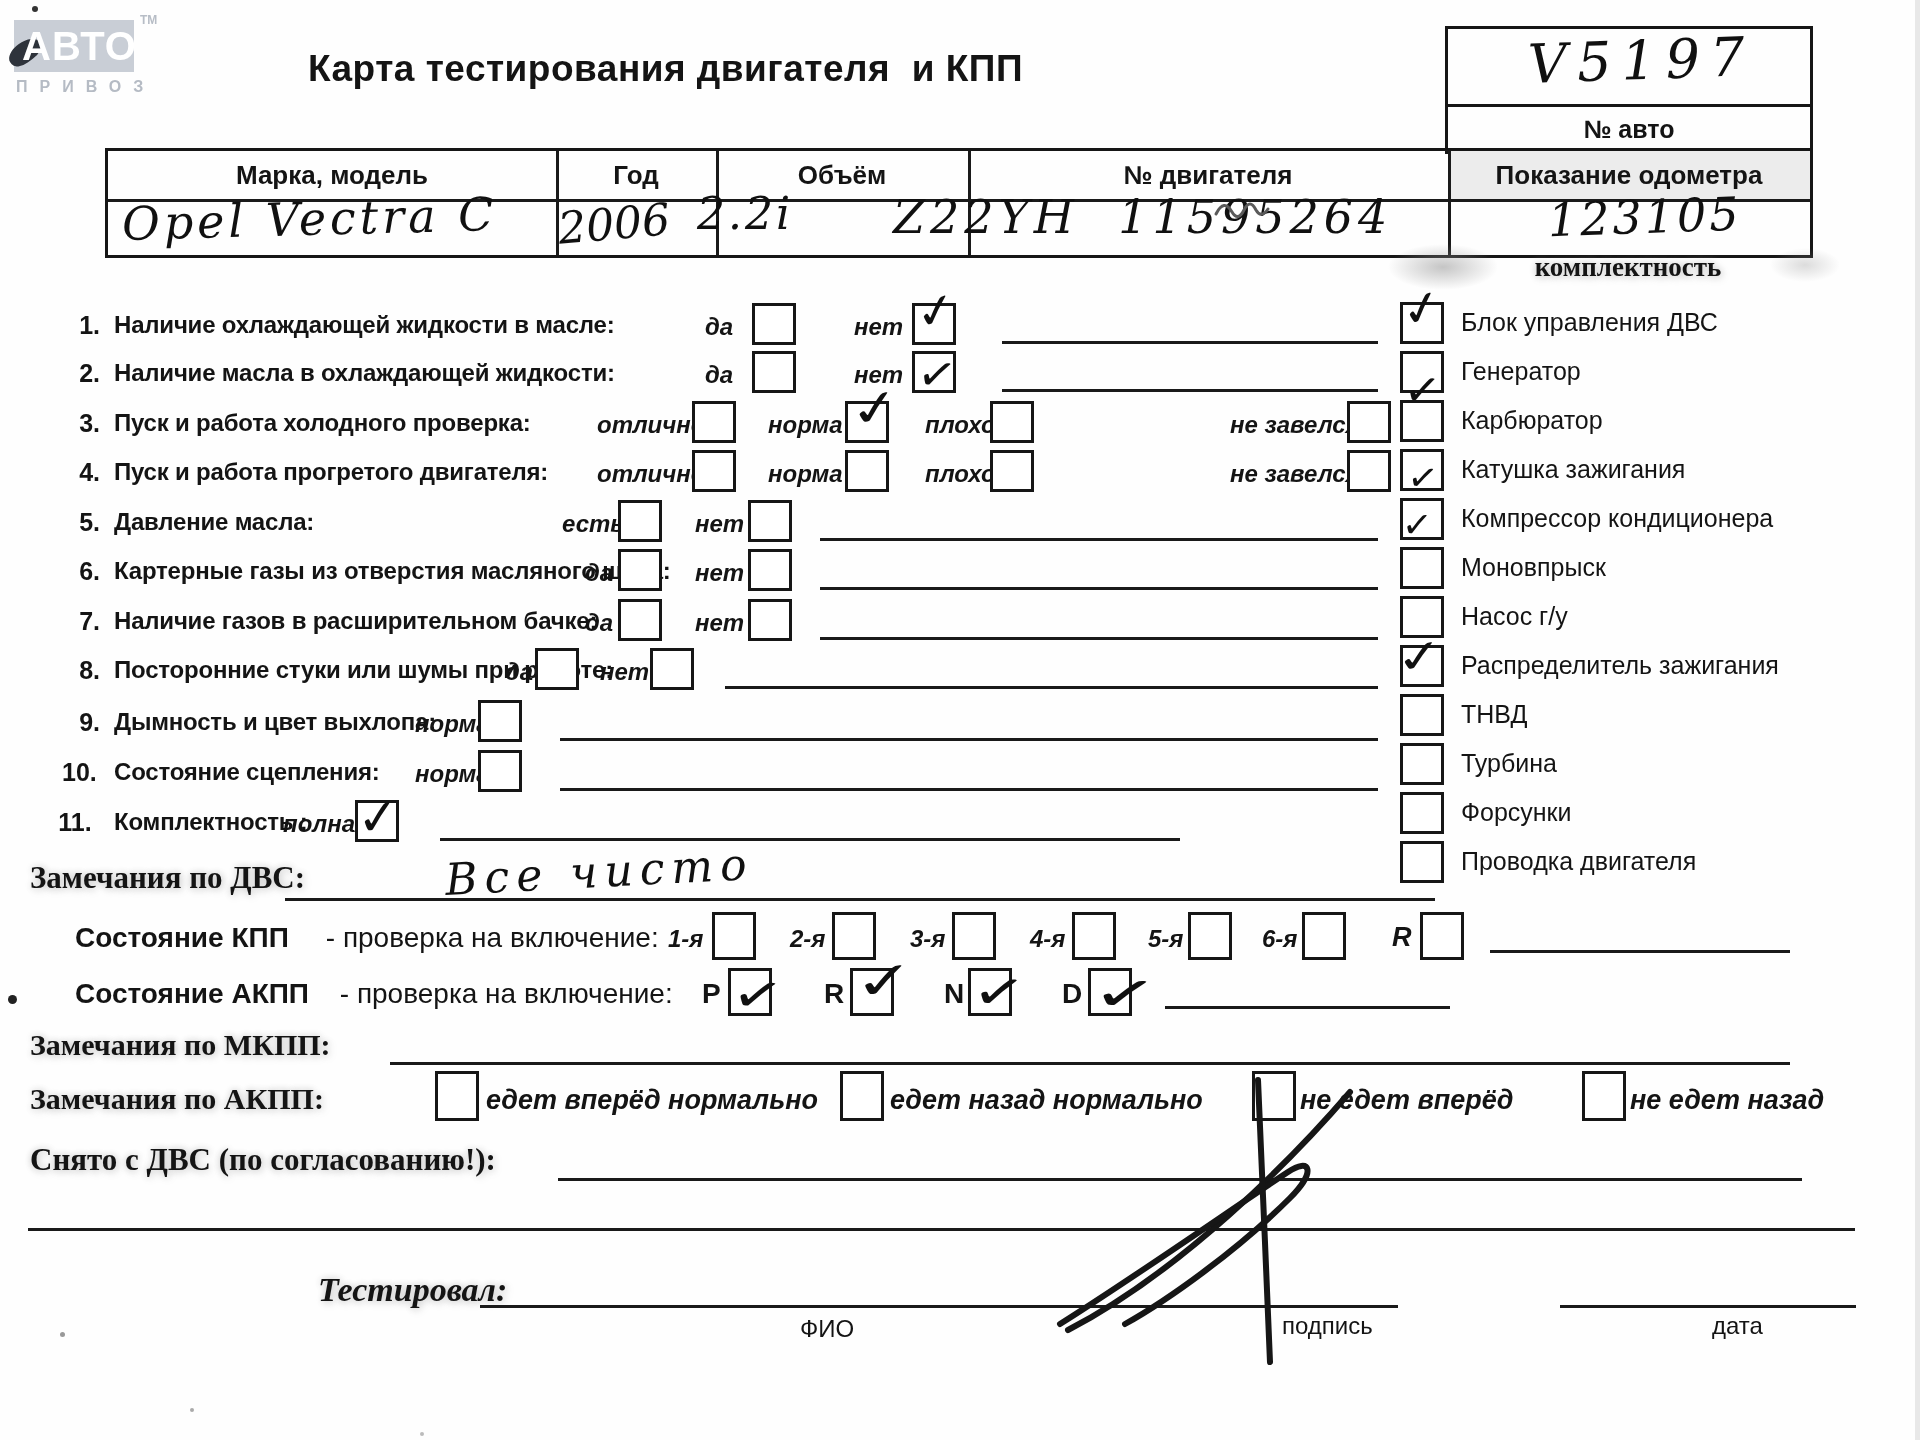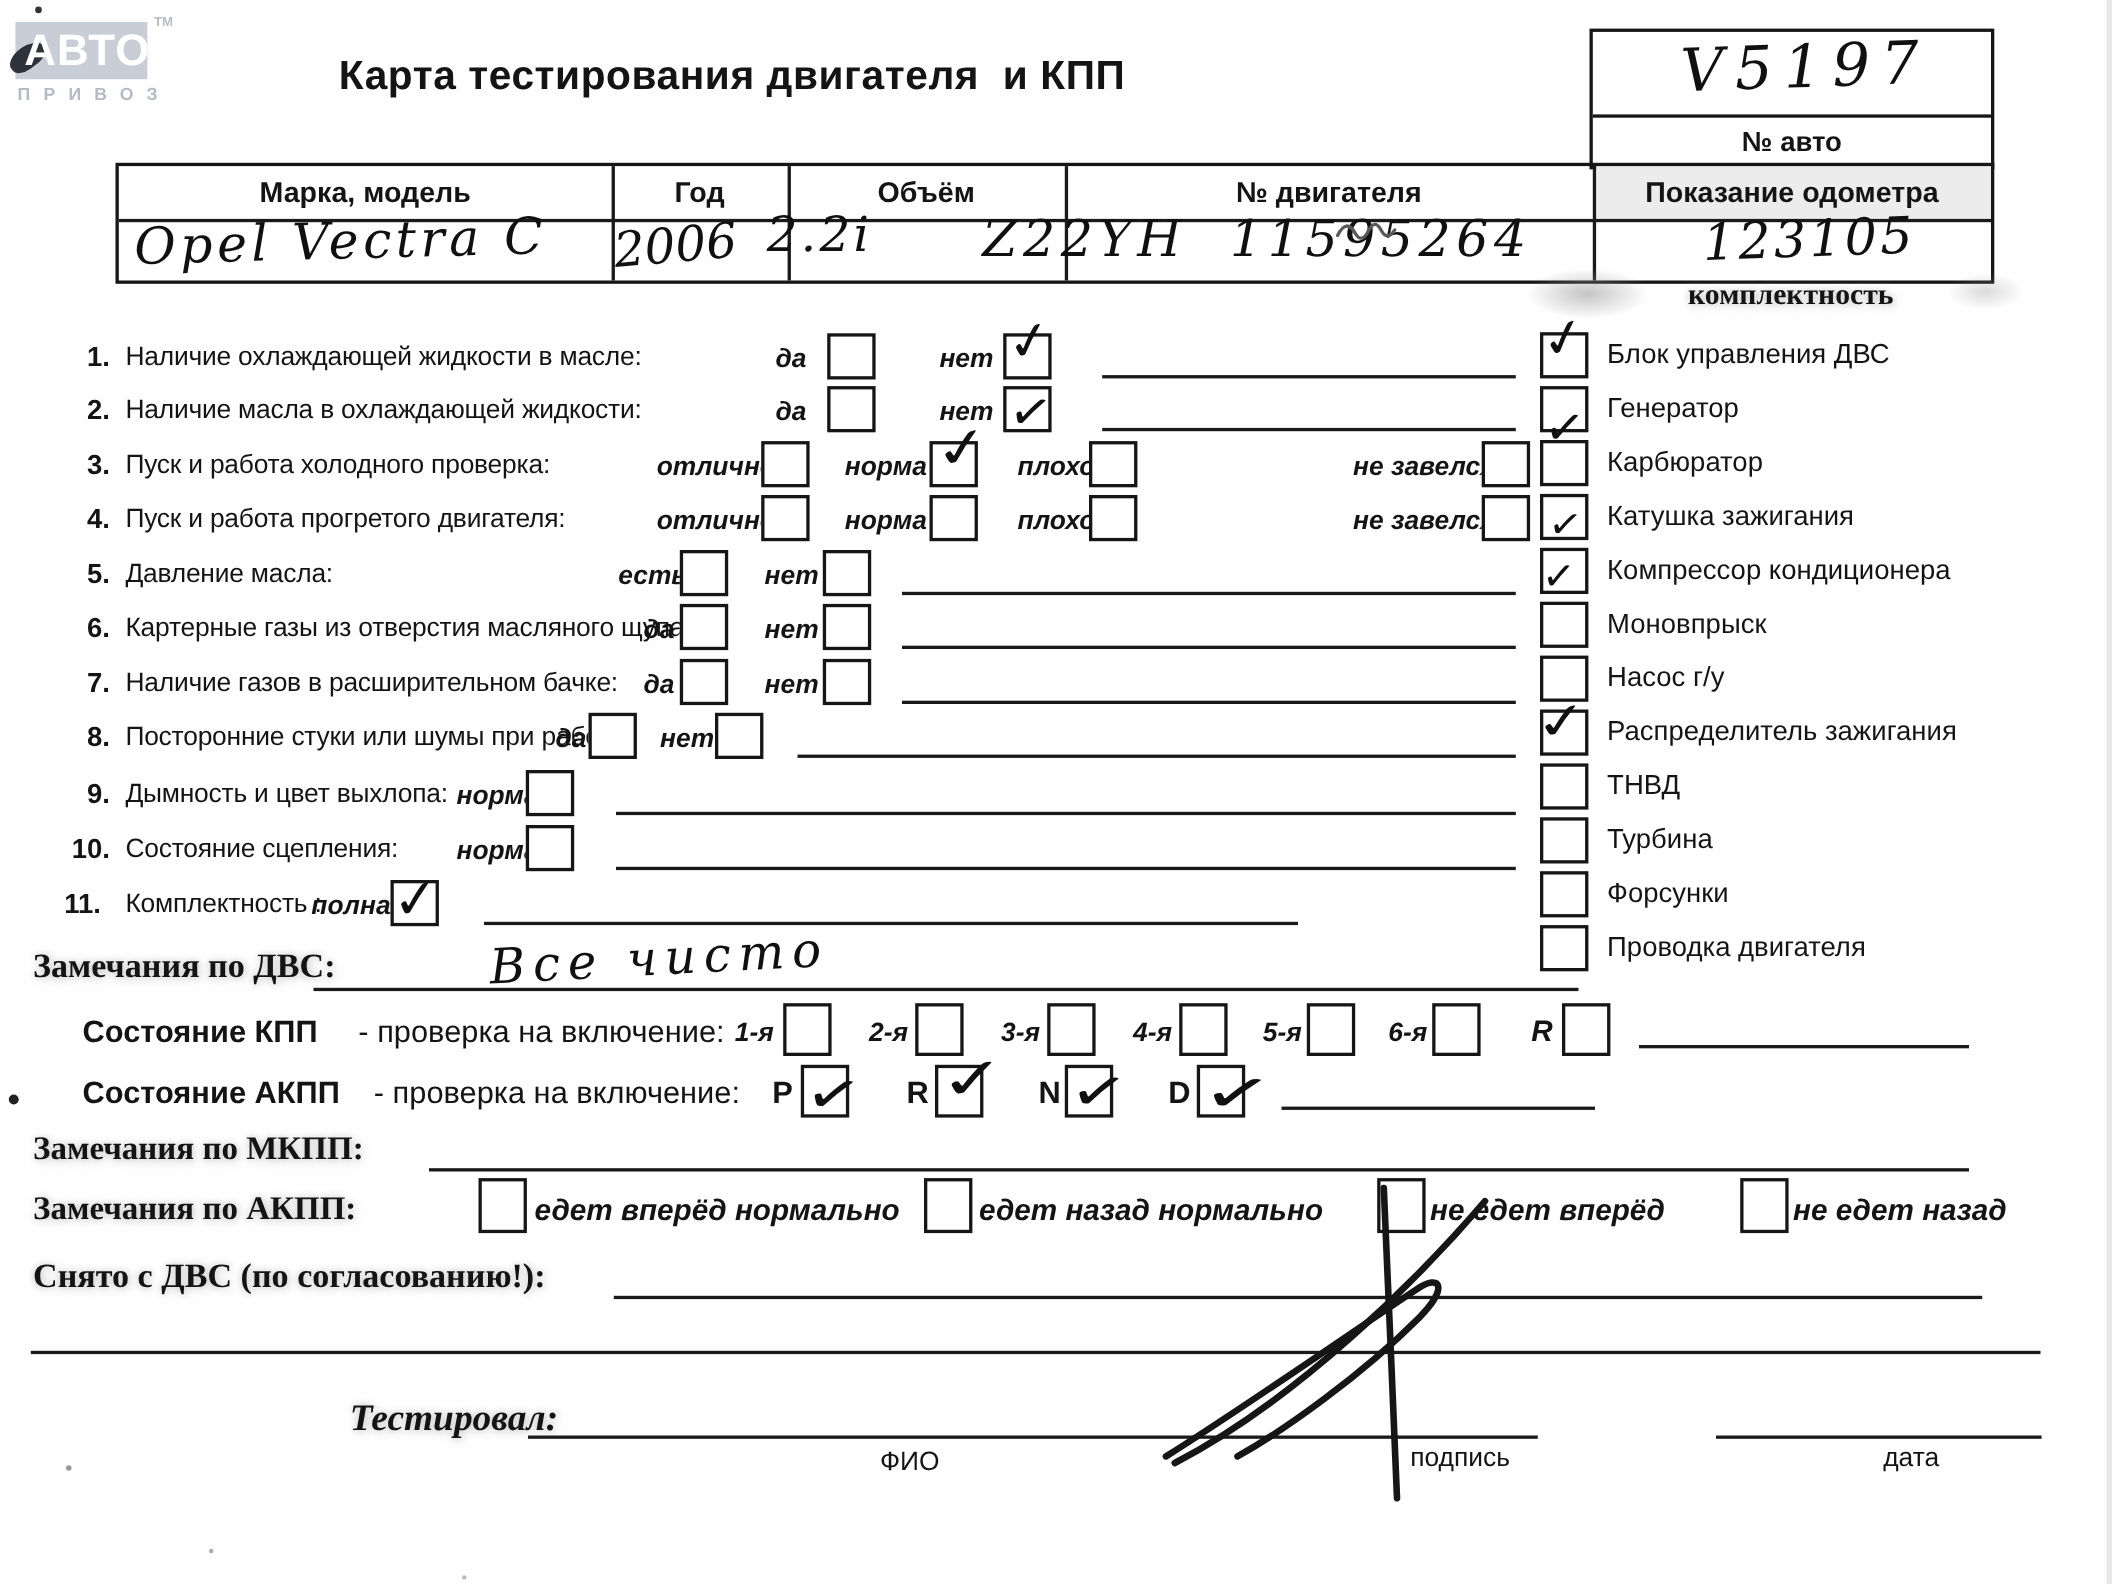--- a/index.html
+++ b/index.html
@@ -10,21 +10,21 @@
   .i{font-style:italic;}
   .box{position:absolute;width:38px;height:36px;border:3px solid #161616;background:#fff;}
   .line{position:absolute;height:3px;background:#1a1a1a;}
   .vline{position:absolute;width:3px;background:#1a1a1a;}
   .hw{position:absolute;font-family:"DejaVu Serif",serif;font-style:italic;white-space:pre;
       color:#101010;line-height:1;}
   .ck{position:absolute;font-family:"DejaVu Sans",sans-serif;font-weight:bold;color:#101010;
       line-height:1;transform-origin:left center;}
   .halo{text-shadow:0 0 7px #cdcdcd,2px 2px 10px #d9d9d9;font-family:Liberation Serif, serif;}
   .num{font-weight:bold;font-size:25px;}
-  .il{font-size:24px;font-weight:normal;letter-spacing:-0.2px;}
+  .il{font-size:24px;font-weight:bold;letter-spacing:-0.2px;}
   .ol{font-size:24px;font-weight:bold;font-style:italic;}
   .cl{font-size:25px;margin-left:11px;}
   .hdr{font-weight:bold;font-size:26px;text-align:center;position:absolute;line-height:48px;white-space:nowrap;}
   .sec{position:absolute;font-weight:bold;font-size:29px;white-space:nowrap;}
   .smudge{position:absolute;border-radius:50%;background:radial-gradient(closest-side,rgba(150,150,150,.55),rgba(150,150,150,0));}
   .dot{position:absolute;border-radius:50%;background:#555;}
 </style>
 </head>
 <body>
 
@@ -196,21 +196,21 @@
 
   <div>
     <span class="t num" style="left:50px;top:708px;width:50px;text-align:right">9.</span>
     <span class="t il" style="left:114px;top:708px">Дымность и цвет выхлопа:</span>
     <span class="t ol" style="left:415px;top:710px">норма</span>
     <div class="box" style="left:478px;top:700px"></div>
     <div class="line" style="left:560px;top:738px;width:818px"></div>
   </div>
 
   <div>
-    <span class="t num" style="left:50px;top:758px;width:50px;text-align:right">10.</span>
+    <span class="t num" style="left:62px;top:758px;width:50px;">10.</span>
     <span class="t il" style="left:114px;top:758px">Состояние сцепления:</span>
     <span class="t ol" style="left:415px;top:760px">норма</span>
     <div class="box" style="left:478px;top:750px"></div>
     <div class="line" style="left:560px;top:788px;width:818px"></div>
   </div>
 
   <div>
     <span class="t num" style="left:50px;top:808px;width:50px;text-align:center">11.</span>
     <span class="t il" style="left:114px;top:808px">Комплектность :</span>
     <span class="t ol" style="left:283px;top:810px">полная</span>

